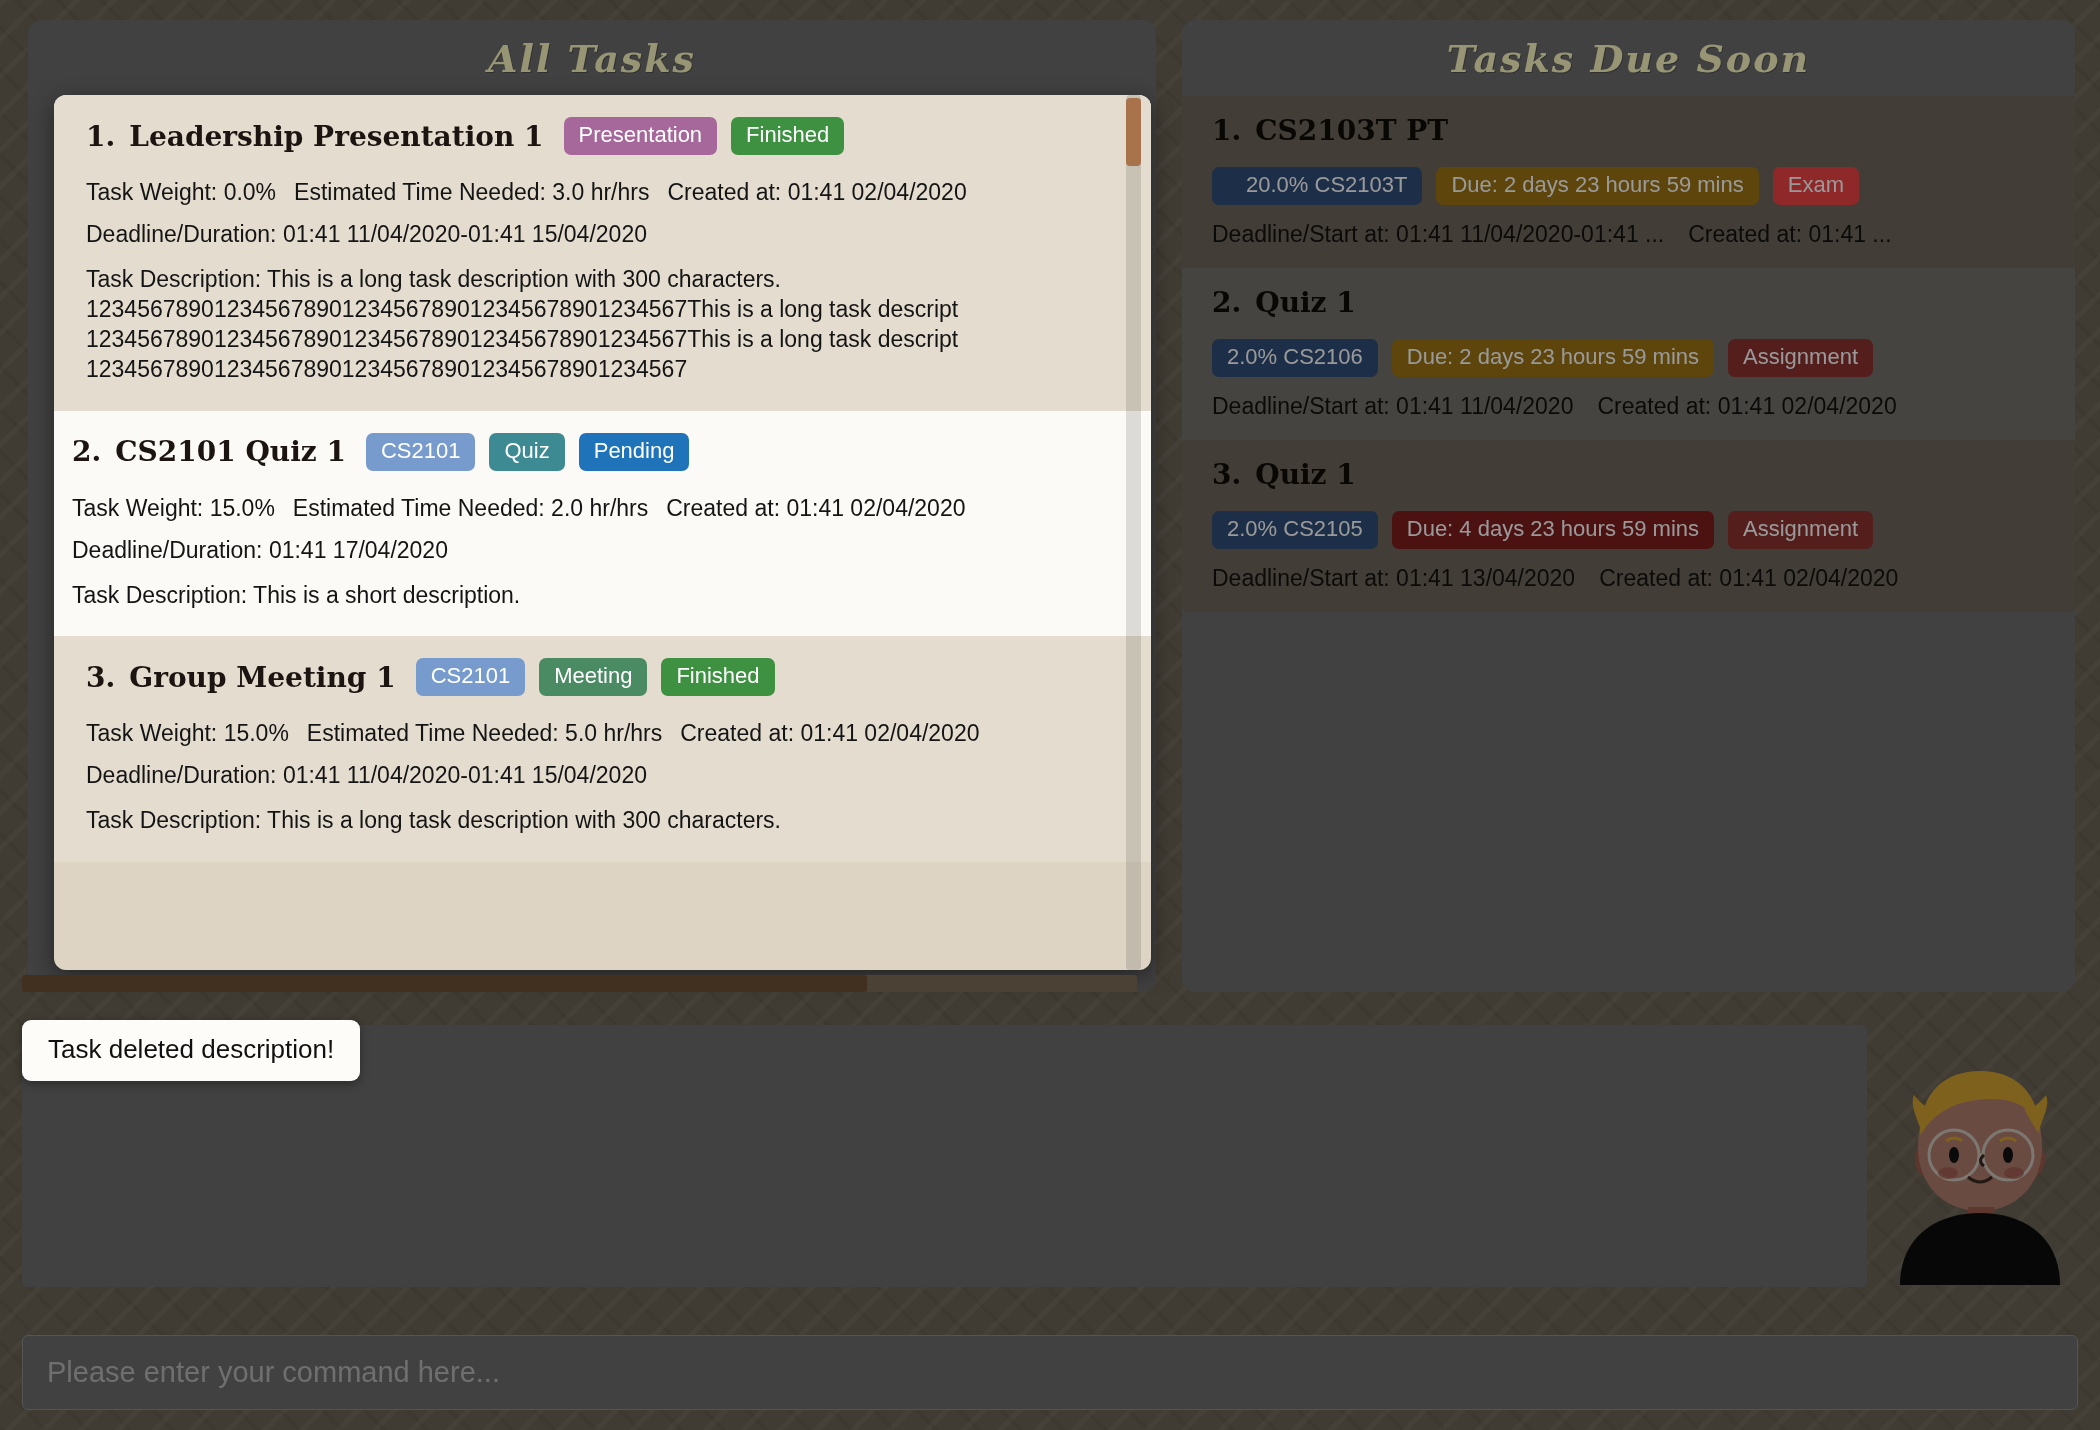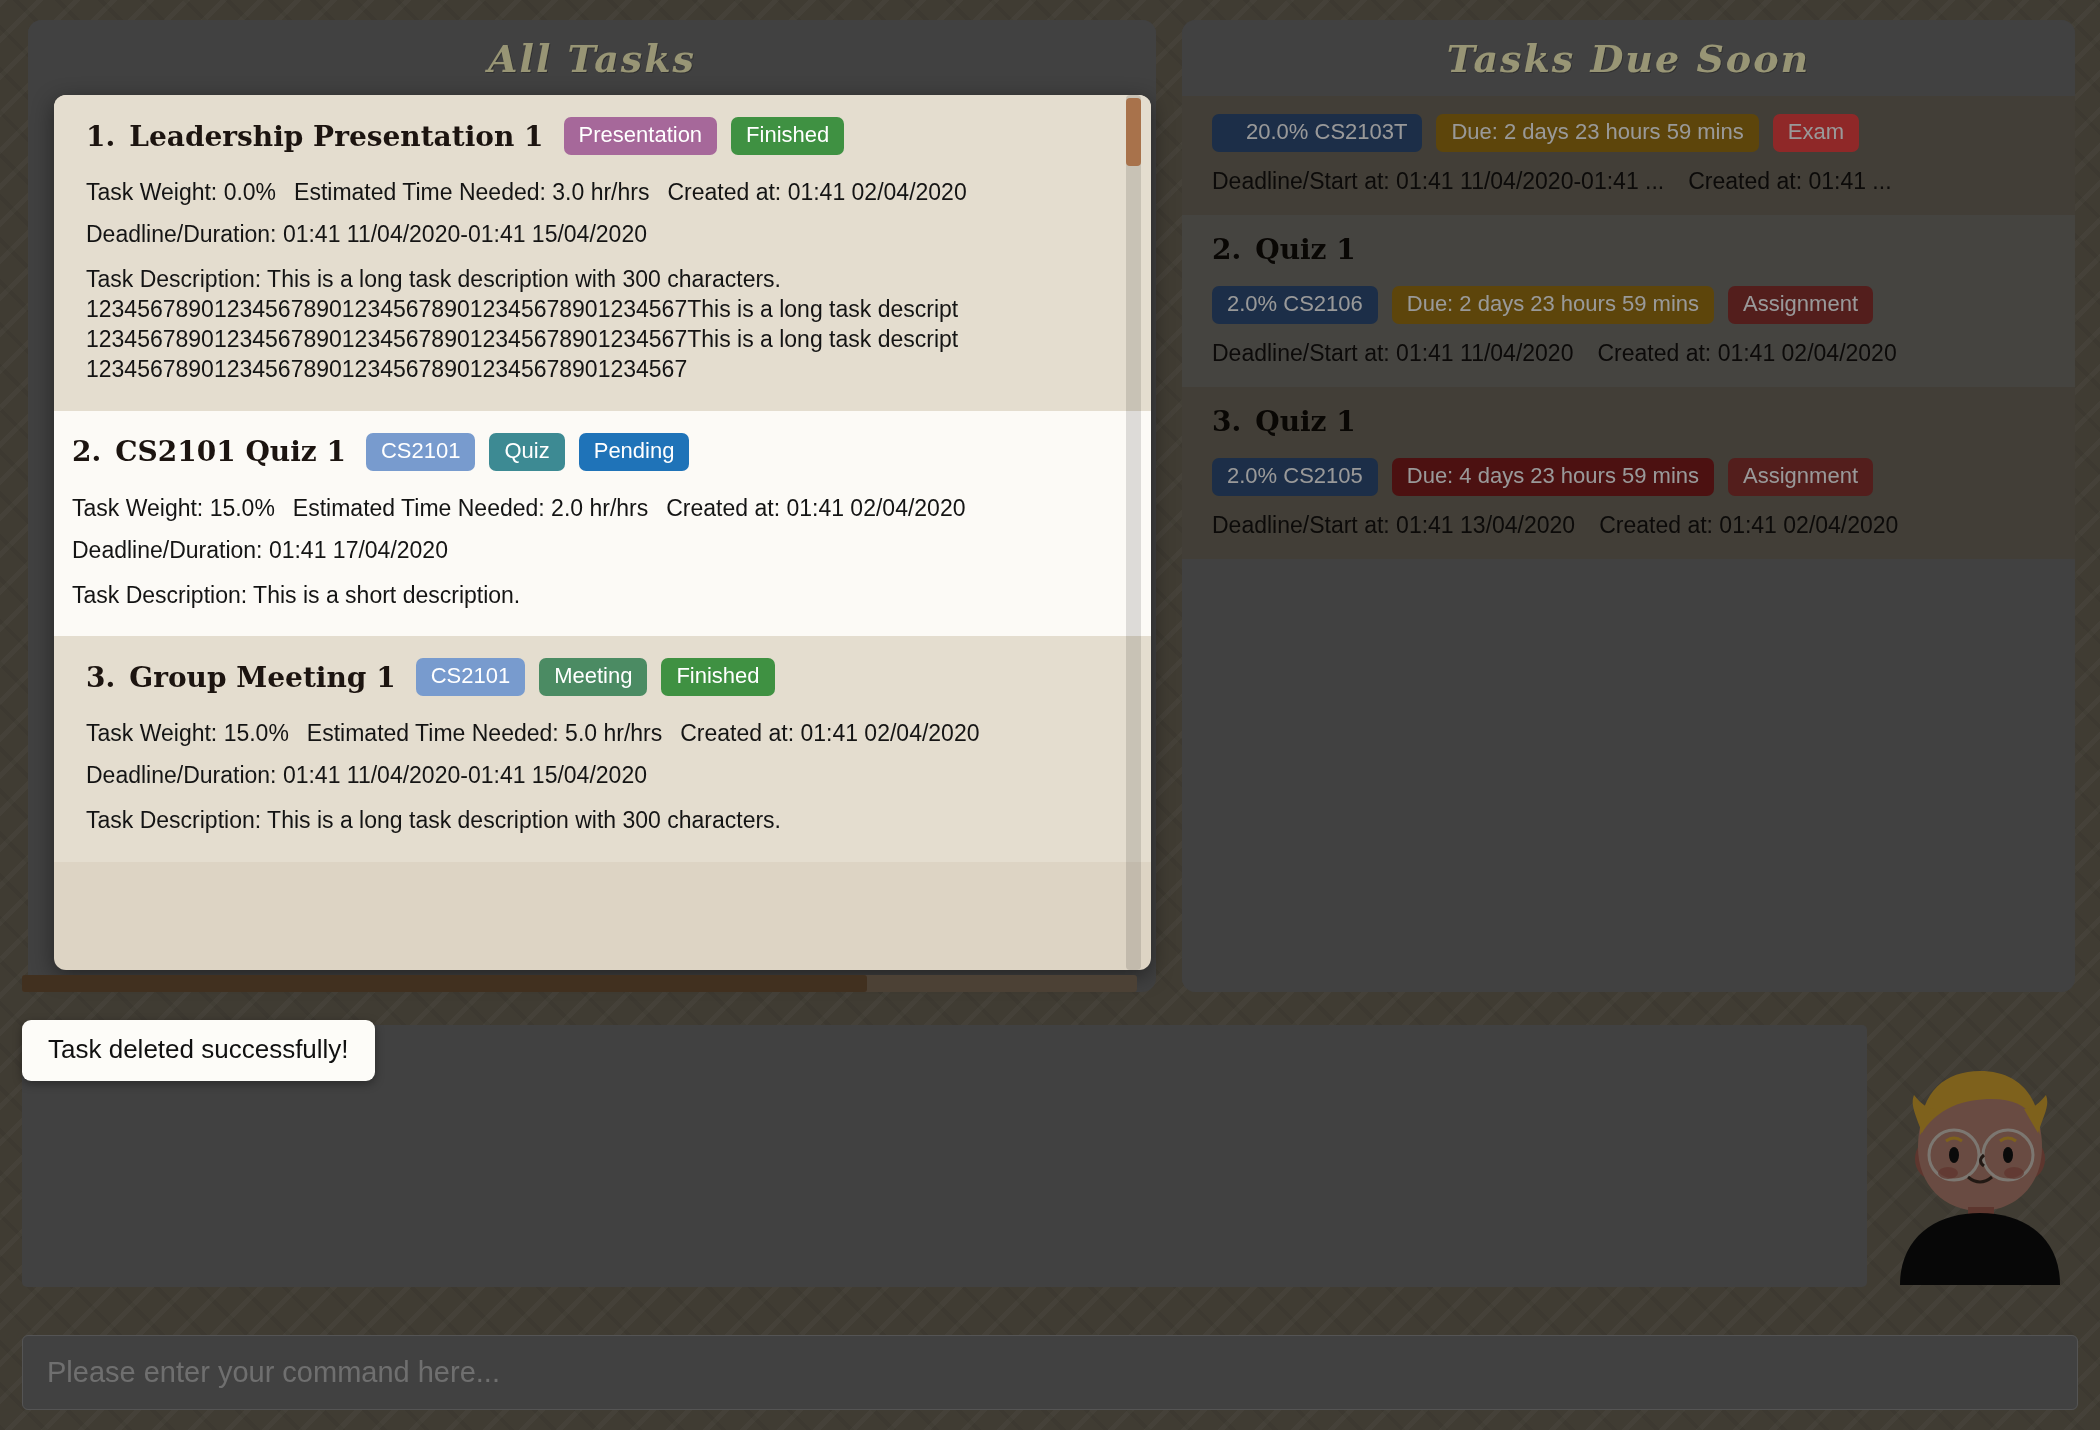--- a/index.html
+++ b/index.html
@@ -272,20 +272,21 @@
   <div id="hscroll-thumb"></div>
 </div>
 
 <div class="panel" id="due-soon-panel">
   <div class="panel-header">
     <div class="panel-title">Tasks Due Soon</div>
   </div>
   <div id="due-list">
 
     <div class="due-card alt">
+      <div class="due-name"><span class="idx">1.</span><span>CS2103T PT</span></div>
       <div class="due-badges">
         <span class="badge" style="background-color: rgb(47, 77, 120); padding-left: 34px;">20.0% CS2103T</span>
         <span class="badge" style="background-color: rgb(155, 116, 19);">Due: 2 days 23 hours 59 mins</span>
         <span class="badge" style="background-color: #ef4444;">Exam</span>
       </div>
       <div class="due-meta"><span>Deadline/Start at: 01:41 11/04/2020-01:41 ...</span><span class="sp"></span><span>Created at: 01:41 ...</span></div>
     </div>
 
     <div class="due-card plain">
       <div class="due-name"><span class="idx">2.</span><span>Quiz 1</span></div>
@@ -333,13 +334,13 @@
   <path d="M104 100 q-7 6 0 11" stroke="#3a2a22" stroke-width="3" fill="none"></path>
   <path d="M88 122 q12 10 24 0" stroke="#3a2a22" stroke-width="3" fill="none"></path>
   <ellipse cx="68" cy="118" rx="10" ry="6" fill="#a05a4e" opacity="0.75"></ellipse>
   <ellipse cx="134" cy="118" rx="10" ry="6" fill="#a05a4e" opacity="0.75"></ellipse>
 </svg>
 
 <input id="command-input" type="text" placeholder="Please enter your command here..." style="">
 
 <div id="scrim"></div>
 
-<div id="toast">Task deleted successfully!</div>
+<div id="toast">Task deleted description!</div>
 
 </body></html>

